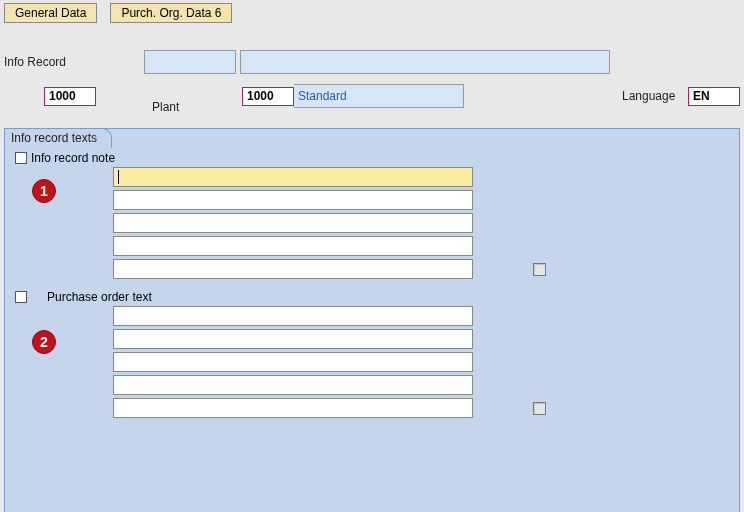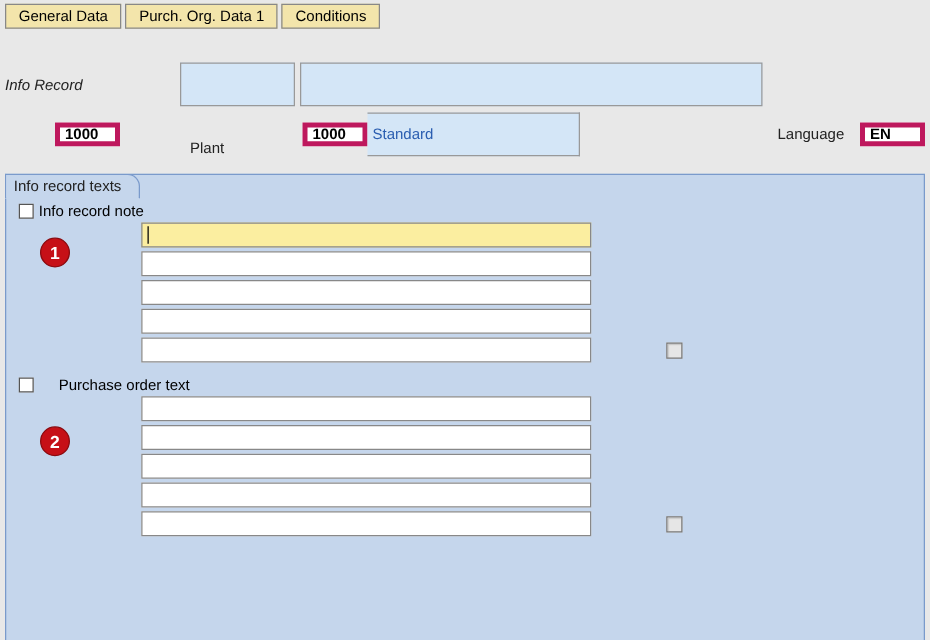--- a/index.html
+++ b/index.html
@@ -7,21 +7,21 @@
       font-family: Arial, Helvetica, sans-serif;
       font-size: 12px;
       background: #e8e8e8;
       width: 744px;
       height: 512px;
       overflow: hidden;
     }
     .toolbar {
       padding: 3px 4px;
       display: flex;
-      gap: 3px;
+      gap: 13px;
       background: #e8e8e8;
     }
     .tab-button {
       background: #f3e5ab;
       border: 1px solid #888;
       padding: 2px 10px;
       cursor: pointer;
       font-size: 12px;
     }
     .header-area {
@@ -33,27 +33,27 @@
       align-items: center;
       margin-bottom: 4px;
       gap: 0;
     }
     .field-label {
       color: #222;
     }
     .input-box {
       border: 1px solid #999;
       background: #d4e6f7;
-      height: 35px;
+      height: 24px;
       padding: 1px 4px;
       display: flex;
       align-items: center;
     }
     .input-white {
-      border: 4px solid #be185d;
+      border: 1px solid #be185d;
       background: #fff;
       height: 19px;
       padding: 1px 4px;
       display: flex;
       align-items: center;
       font-weight: bold;
     }
     .blue-text { color: #2a5db0; }
     .main-panel {
       margin: 0 4px 4px 4px;
@@ -141,27 +141,26 @@
       border: 1px solid #777;
       background: #e6e6e6;
       box-shadow: inset 1px 1px 1px rgba(0,0,0,0.15);
     }
   </style>
 </head>
 <body>
 
 <div class="toolbar">
   <button class="tab-button">General Data</button>
-  <button class="tab-button">Purch. Org. Data 1</button>
-  <button class="tab-button">Conditions</button>
+  <button class="tab-button">Purch. Org. Data 6</button>
 </div>
 
 <div class="header-area">
   <div class="field-row" style="margin-top:18px;">
-    <span class="field-label" style="width:140px;font-style:italic;">Info Record</span>
+    <span class="field-label" style="width:140px;">Info Record</span>
     <div class="input-box" style="width:92px;"></div>
     <div style="width:4px;"></div>
     <div class="input-box" style="width:370px;"></div>
   </div>
   <div class="field-row">
     <div style="width:40px;"></div>
     <div class="input-white" style="width:52px;">1000</div>
     <div style="width:56px;"></div>
     <span class="field-label" style="width:90px;margin-top:22px;">Plant</span>
     <div class="input-white" style="width:52px;">1000</div>

